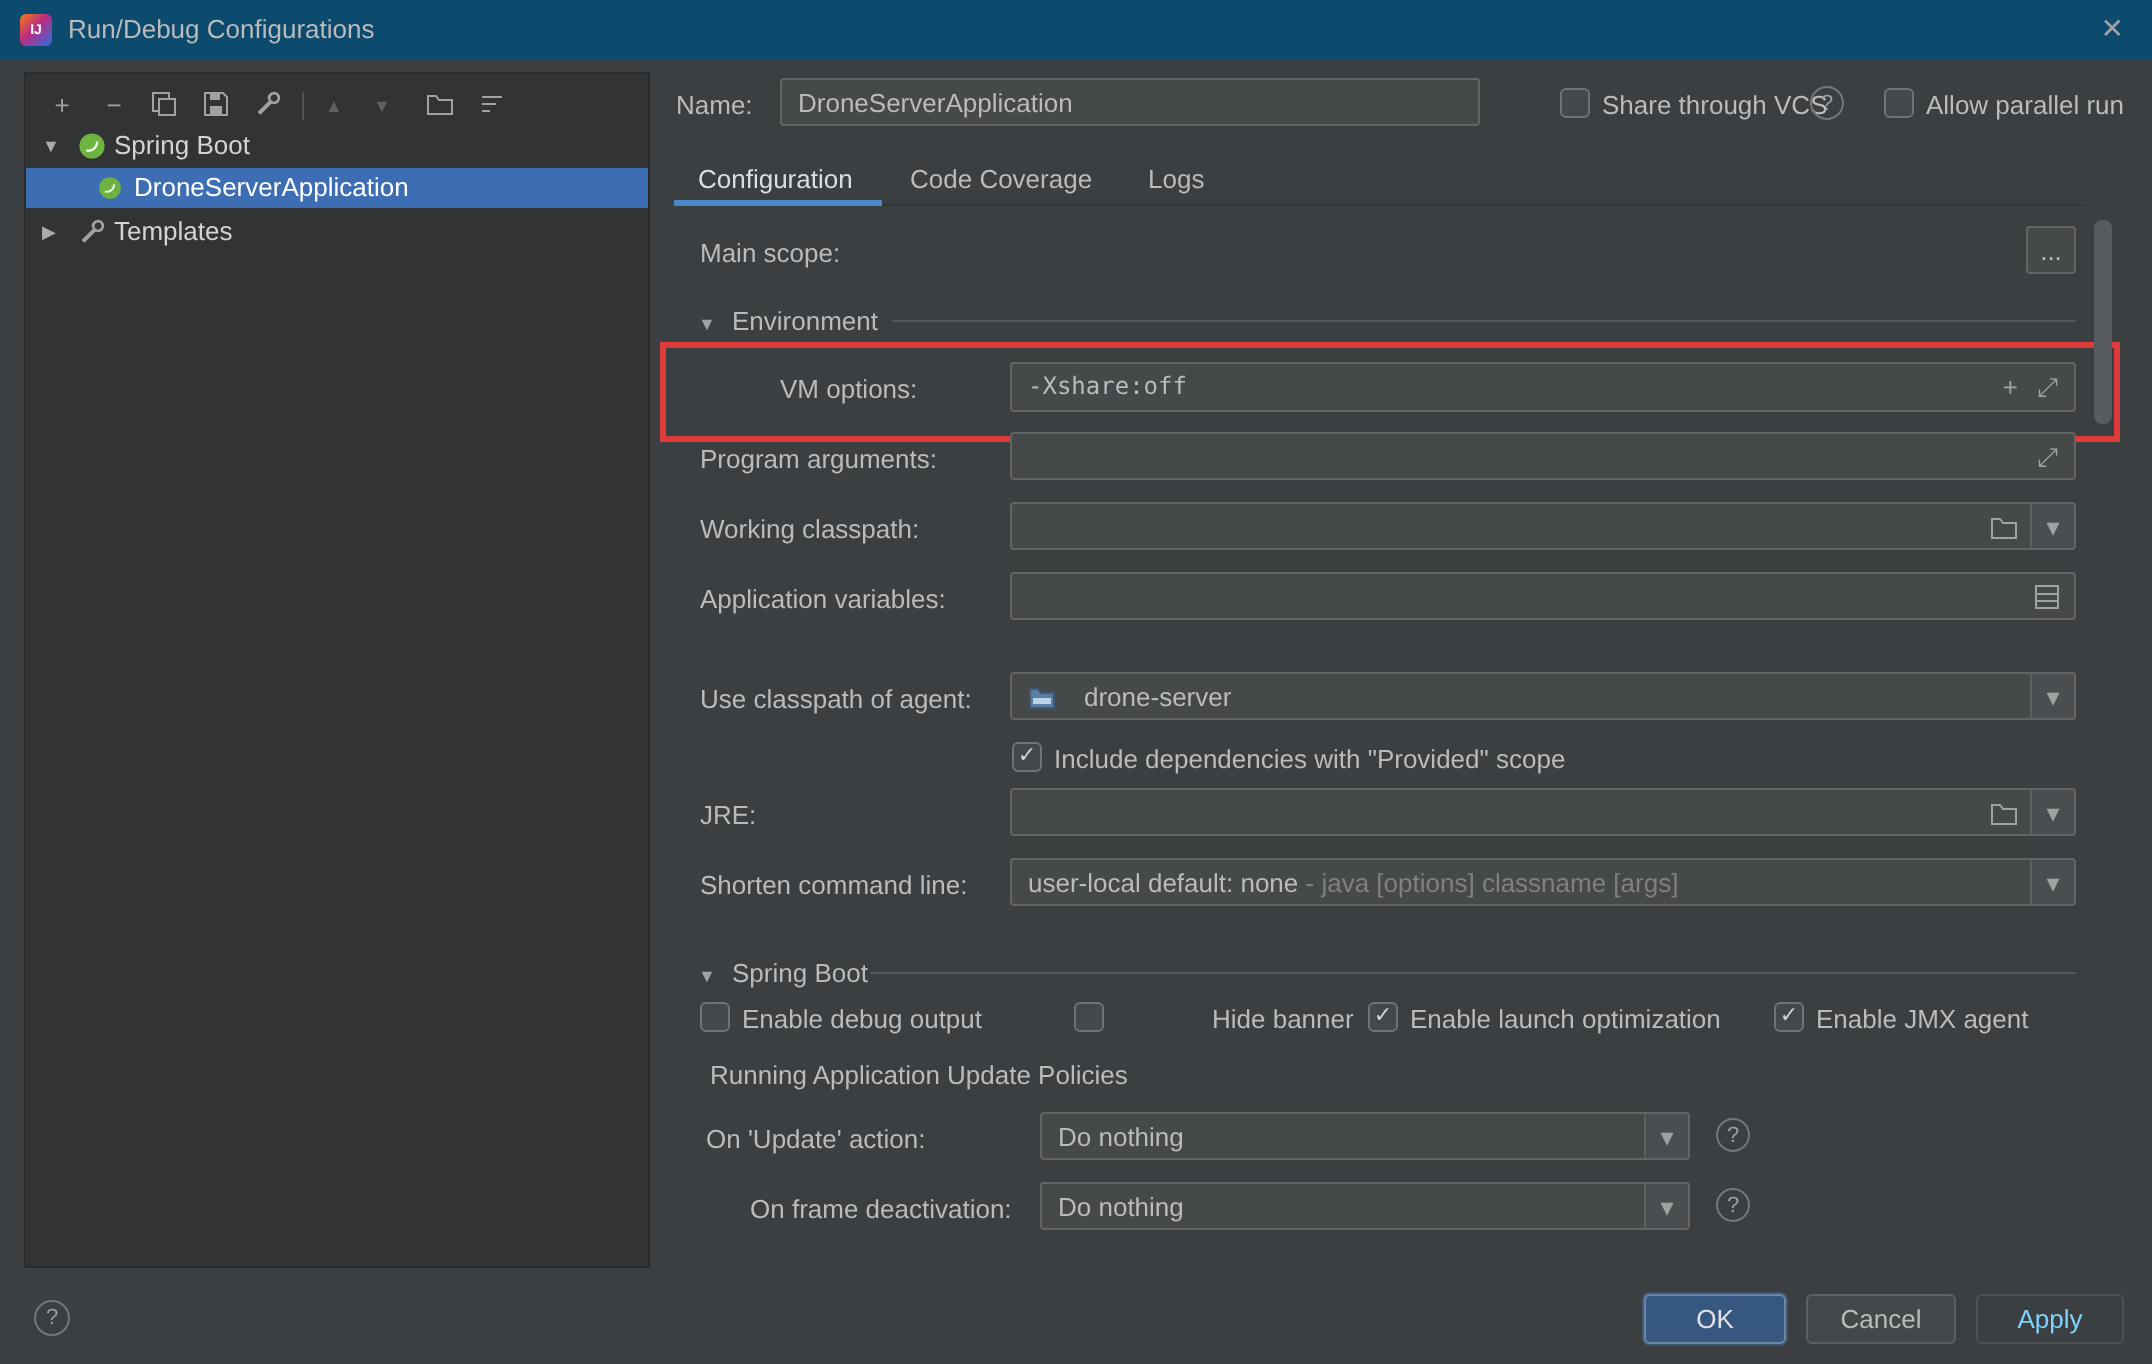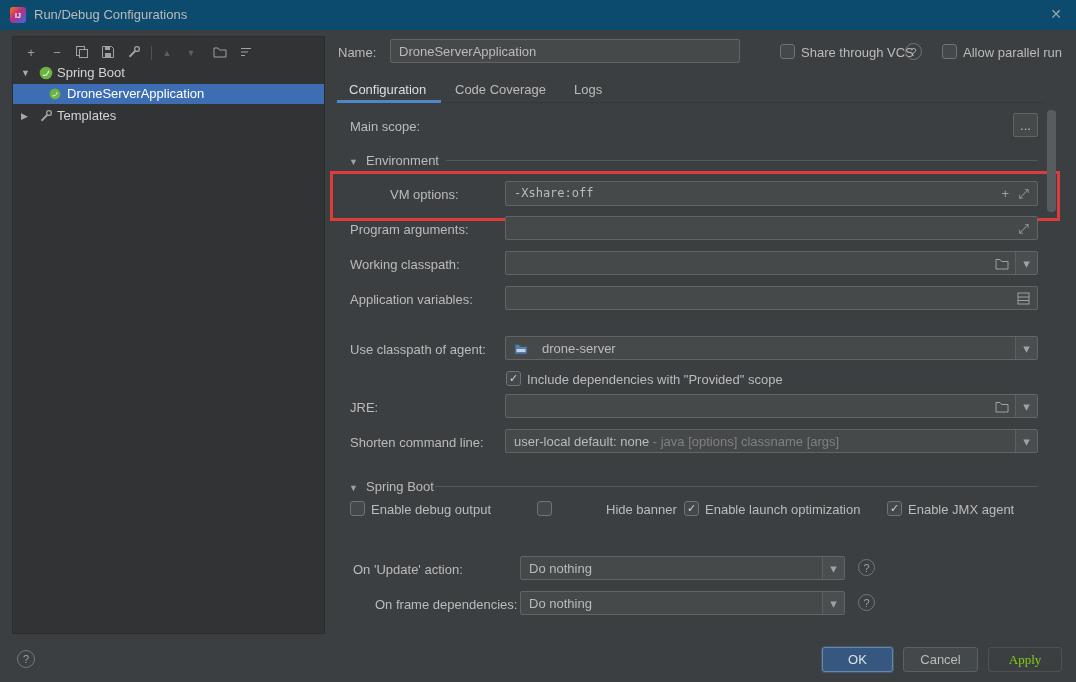--- a/index.html
+++ b/index.html
@@ -44,21 +44,21 @@
       border:1px solid #6f7375;border-radius:3px;display:flex;align-items:center;justify-content:center;}
   .cb .mk{color:#d3d6d8;font-size:11px;line-height:1;display:none;}
   .cb.checked .mk{display:block;}
   
   .helpc{position:absolute;width:17px;height:17px;box-sizing:border-box;border:1px solid #747678;
          border-radius:50%;color:#9da0a2;display:flex;align-items:center;justify-content:center;font-size:11px;}
   
   .btn{position:absolute;height:25px;box-sizing:border-box;border:1px solid #5e6060;border-radius:3px;
        background:#43484a;color:#bbbbbb;display:flex;align-items:center;justify-content:center;font-size:13px;}
   .btn.primary{background:#365880;border-color:#6a87a5;color:#dfe1e5;box-shadow:0 0 0 1px rgba(74,136,199,.35);}
-  .btn.disabled{color:#84cc16;border-color:#4f5254;background:#3c3f41;font-family:Liberation Serif, serif;}
+  .btn.disabled{color:#7dd3fc;border-color:#4f5254;background:#3c3f41;}
   .browsebtn{position:absolute;width:25px;height:24px;box-sizing:border-box;background:#45494a;
              border:1px solid #646464;border-radius:2px;color:#bbbbbb;display:flex;align-items:center;justify-content:center;}
   .section-chev{position:absolute;font-size:9px;color:#9fa1a3;}
   .annot{position:absolute;border:3px solid #e03b3b;pointer-events:none;}
   .scrollthumb{position:absolute;left:1047px;top:110px;width:9px;height:102px;background:#595c5e;border-radius:4px;}
   svg{display:block;}
 </style>
 </head>
 <body>
 
@@ -260,33 +260,34 @@
   <div class="cb checked" style="left:684px;top:501px;">
       <span class="mk">✓</span>
     </div>
   <span class="lbl" style="left:705px;top:502px;">Enable launch optimization</span>
 
   <div class="cb checked" style="left:887px;top:501px;">
       <span class="mk">✓</span>
     </div>
   <span class="lbl" style="left:908px;top:502px;">Enable JMX agent</span>
 
+  <span class="lbl" style="left:355px;top:530px;">Running Application Update Policies</span>
 
   <span class="lbl" style="left:353px;top:562px;">On 'Update' action:</span>
   <div class="field" style="left:520px;top:556px;width:325px;">
     <span class="fval">Do nothing</span>
     <div class="arrowbox">
       <span>▾</span>
     </div>
   </div>
   <div class="helpc" style="left:858px;top:559px;">
       <span>?</span>
     </div>
 
-  <span class="lbl" style="left:375px;top:597px;">On frame dependencies:</span>
+  <span class="lbl" style="left:375px;top:597px;">On frame deactivation:</span>
   <div class="field" style="left:520px;top:591px;width:325px;">
     <span class="fval">Do nothing</span>
     <div class="arrowbox">
       <span>▾</span>
     </div>
   </div>
   <div class="helpc" style="left:858px;top:594px;">
       <span>?</span>
     </div>
 

